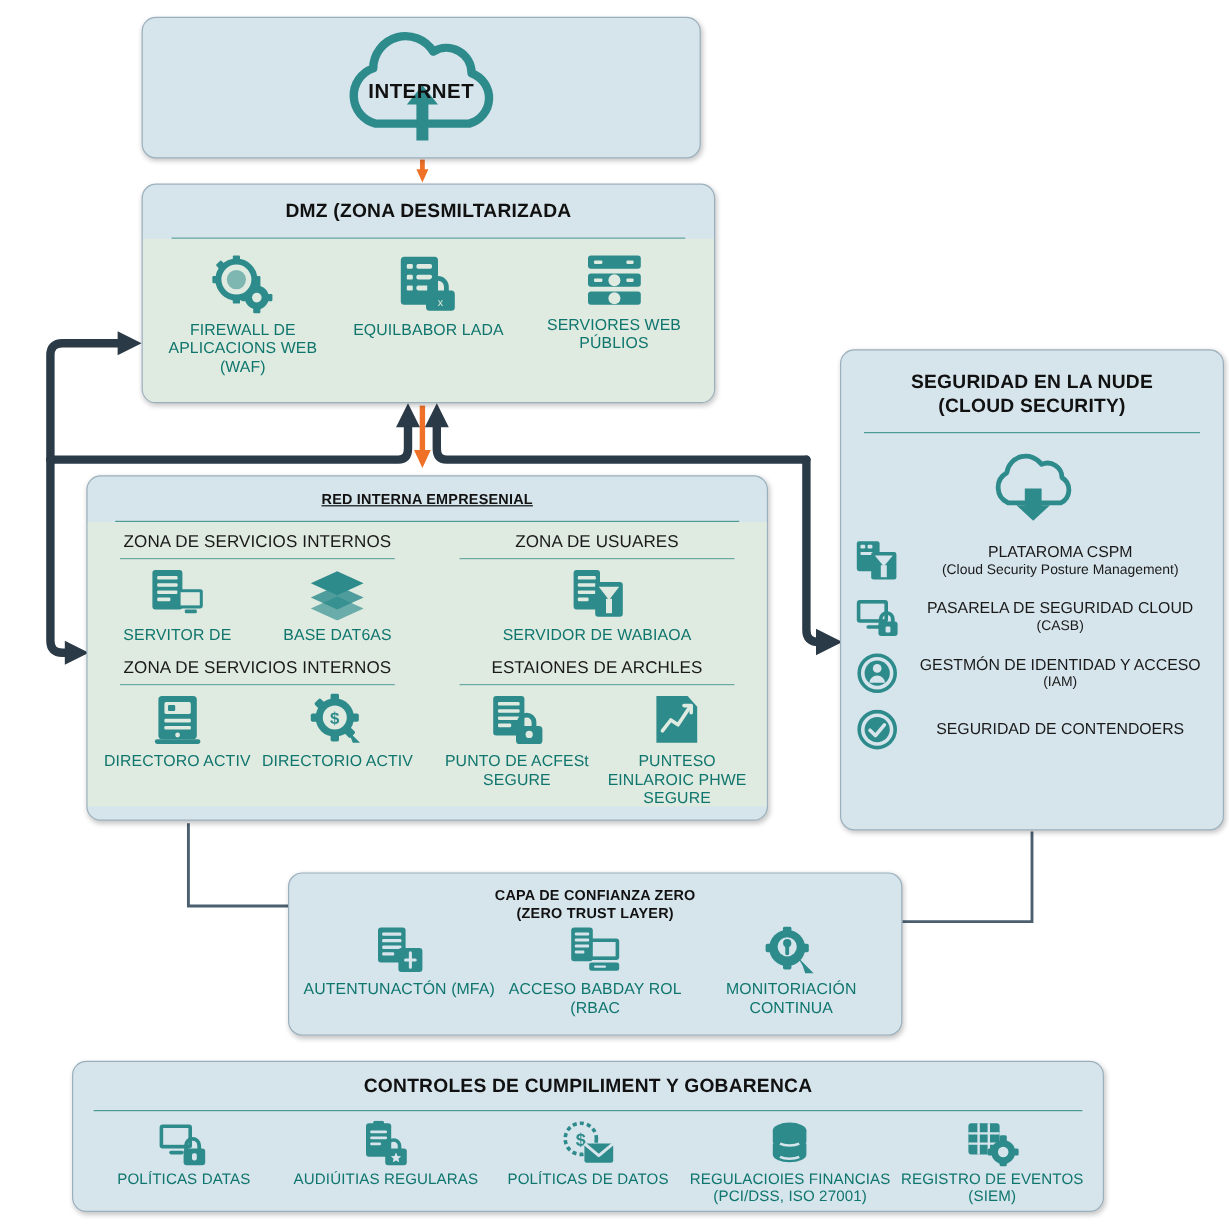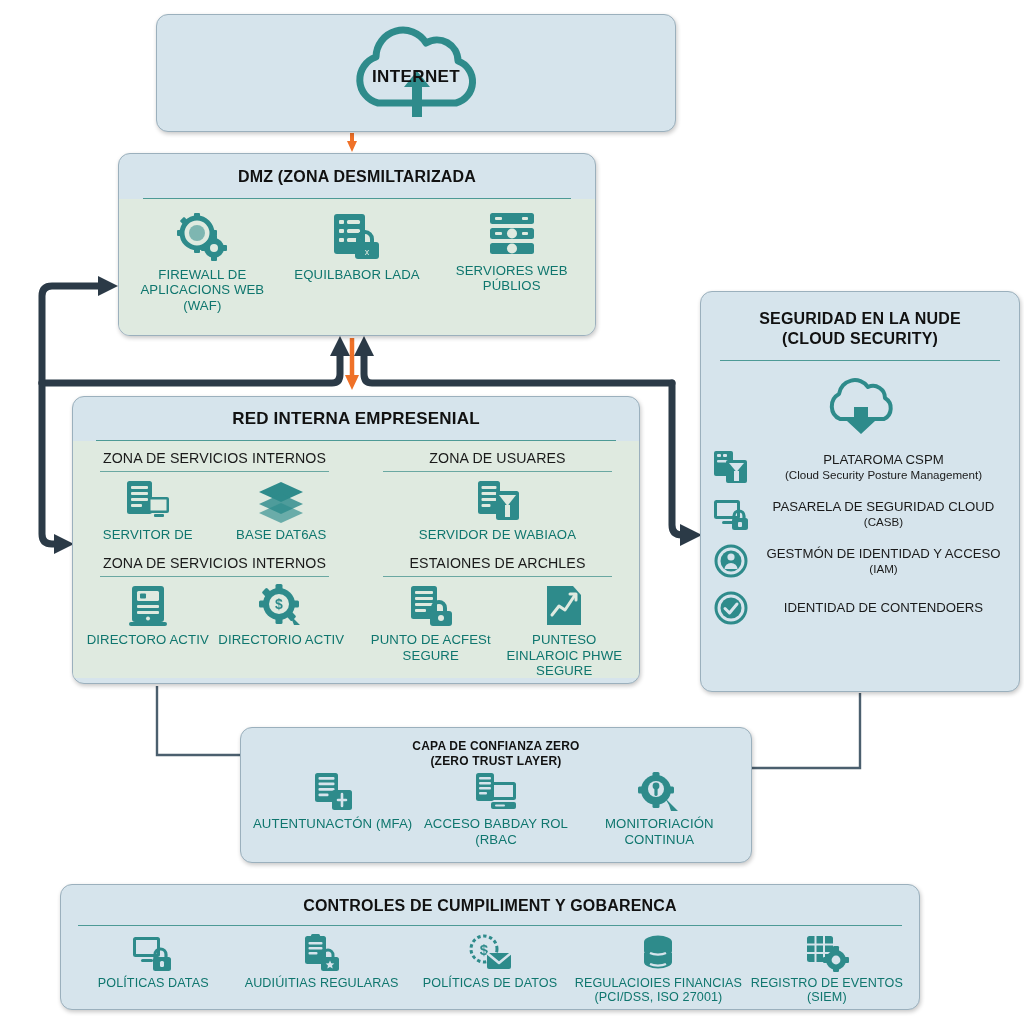--- a/index.html
+++ b/index.html
@@ -54,40 +54,40 @@
     font-size:13.2px;
     line-height:1.18;
     color:#0f766e;
     margin-top:4px;
     letter-spacing:.1px;
   }
   .ico{display:block;}
   .ico svg{display:block;}
 
   
-  #internet-card{left:118px;top:14px;width:520px;height:118px;margin-left:38px;}
+  #internet-card{left:118px;top:14px;width:466px;height:118px;}
   #internet-inner{
     position:absolute;left:0;top:0;width:100%;height:100%;
     display:flex;align-items:center;justify-content:center;
   }
   #internet-label{
     position:absolute;left:0;top:52px;width:100%;
     text-align:center;font-weight:bold;font-size:17px;color:#111;
     letter-spacing:.4px;
   }
 
   
   #dmz-card{left:118px;top:153px;width:478px;height:183px;}
   #dmz-card .hdr{padding-top:13px;font-size:16px;}
   #dmz-card .rule{width:90%;margin-top:11px;}
   #dmz-card .body{padding:12px 6px 0 6px;}
 
   
   #internal-card{left:72px;top:396px;width:568px;height:288px;}
-  #internal-card .hdr{padding-top:12px;font-size:17px;}
+  #internal-card .hdr{padding-top:12px;font-size:12px;text-decoration:underline;}
   #internal-card .rule{width:92%;margin-top:10px;}
   #internal-card .body{padding:0;}
   .subzone-title{
     text-align:center;font-size:14.2px;color:#1a1a1a;
     padding-top:7px;letter-spacing:.1px;
   }
   .subrule{height:0;border-top:1.2px solid #6aa8a2;margin:5px auto 0 auto;width:86%;}
   .halfcol{width:50%;box-sizing:border-box;padding:0 8px;}
 
   
@@ -487,21 +487,21 @@
 
       <div class="cloudrow">
         <span class="ico">
           <svg width="36" height="34" viewBox="0 0 36 34">
             <circle cx="18" cy="17" r="15" fill="none" stroke="#2e8b8b" stroke-width="3"></circle>
             <circle cx="18" cy="17" r="10.5" fill="#2e8b8b"></circle>
             <path d="M12,17.5 L16.5,22 L24,13" fill="none" stroke="#d6e4ec" stroke-width="3" stroke-linecap="round" stroke-linejoin="round"></path>
           </svg>
         </span>
         <span class="ctext">
-          <span>IDENTIDAD DE CONTENDOERS</span>
+          <span>SEGURIDAD DE CONTENDOERS</span>
           <span class="sub"></span>
         </span>
       </div>
 
     </div>
   </div>
 
   <div class="card" id="zt-card">
     <div class="hdr">
       <div>CAPA DE CONFIANZA ZERO</div>

